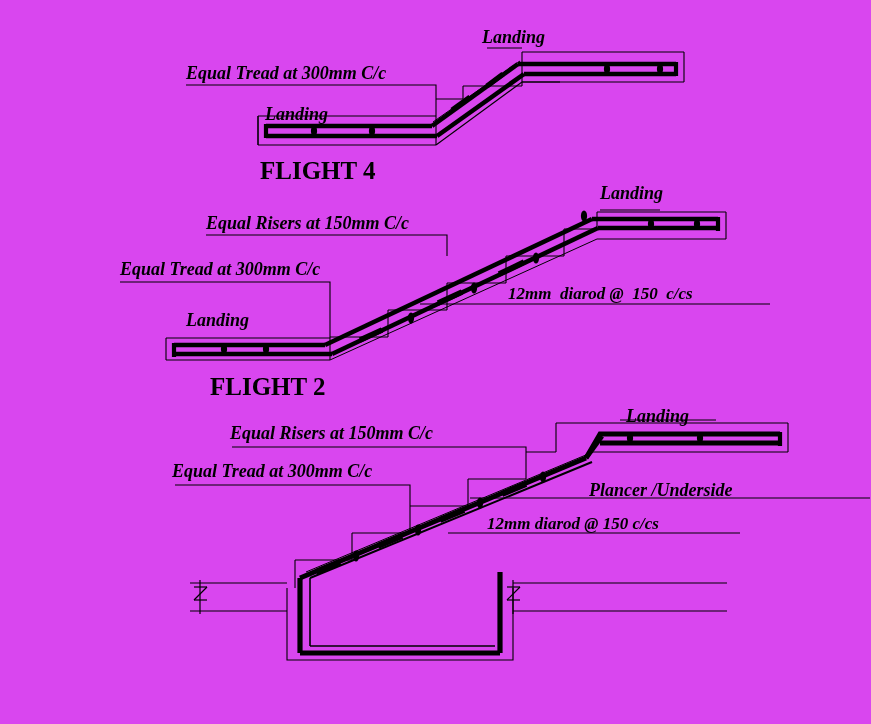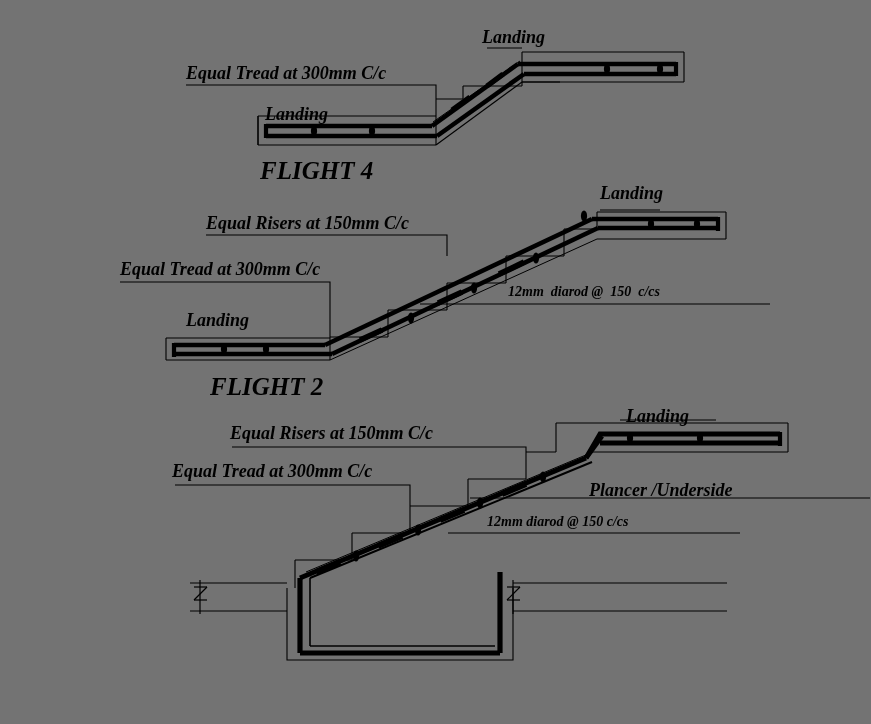--- a/index.html
+++ b/index.html
@@ -1,26 +1,26 @@
 <!DOCTYPE html>
 <html><head>
 <meta charset="utf-8">
 <style>
   html,body{margin:0;padding:0;background:#ffffff;}
   body{width:871px;height:724px;position:relative;overflow:hidden;
        font-family:"Liberation Serif","DejaVu Serif",serif;}
-  #sheet{position:absolute;left:0;top:0;width:871px;height:724px;background:#737373;}
+  #sheet{position:absolute;left:0;top:0;width:871px;height:724px;background:#d946ef;}
   svg{position:absolute;left:0;top:0;}
   .lbl{position:absolute;font-family:"Liberation Serif","DejaVu Serif",serif;
        font-weight:bold;font-style:italic;color:#000;white-space:pre;
        line-height:1;letter-spacing:0px;}
   .lbl-txt{font-size:18px;}
-  .lbl-sm{font-size:14px;}
+  .lbl-sm{font-size:17px;}
   .title{position:absolute;font-family:"Liberation Serif","DejaVu Serif",serif;
-         font-weight:bold;font-style:italic;font-size:25px;color:#000;white-space:pre;
+         font-weight:bold;font-size:25px;color:#000;white-space:pre;
          line-height:1;}
 </style>
 </head>
 <body>
 
 <div id="sheet">
 
 <svg width="871" height="724" viewBox="0 0 871 724">
 
   <defs>

